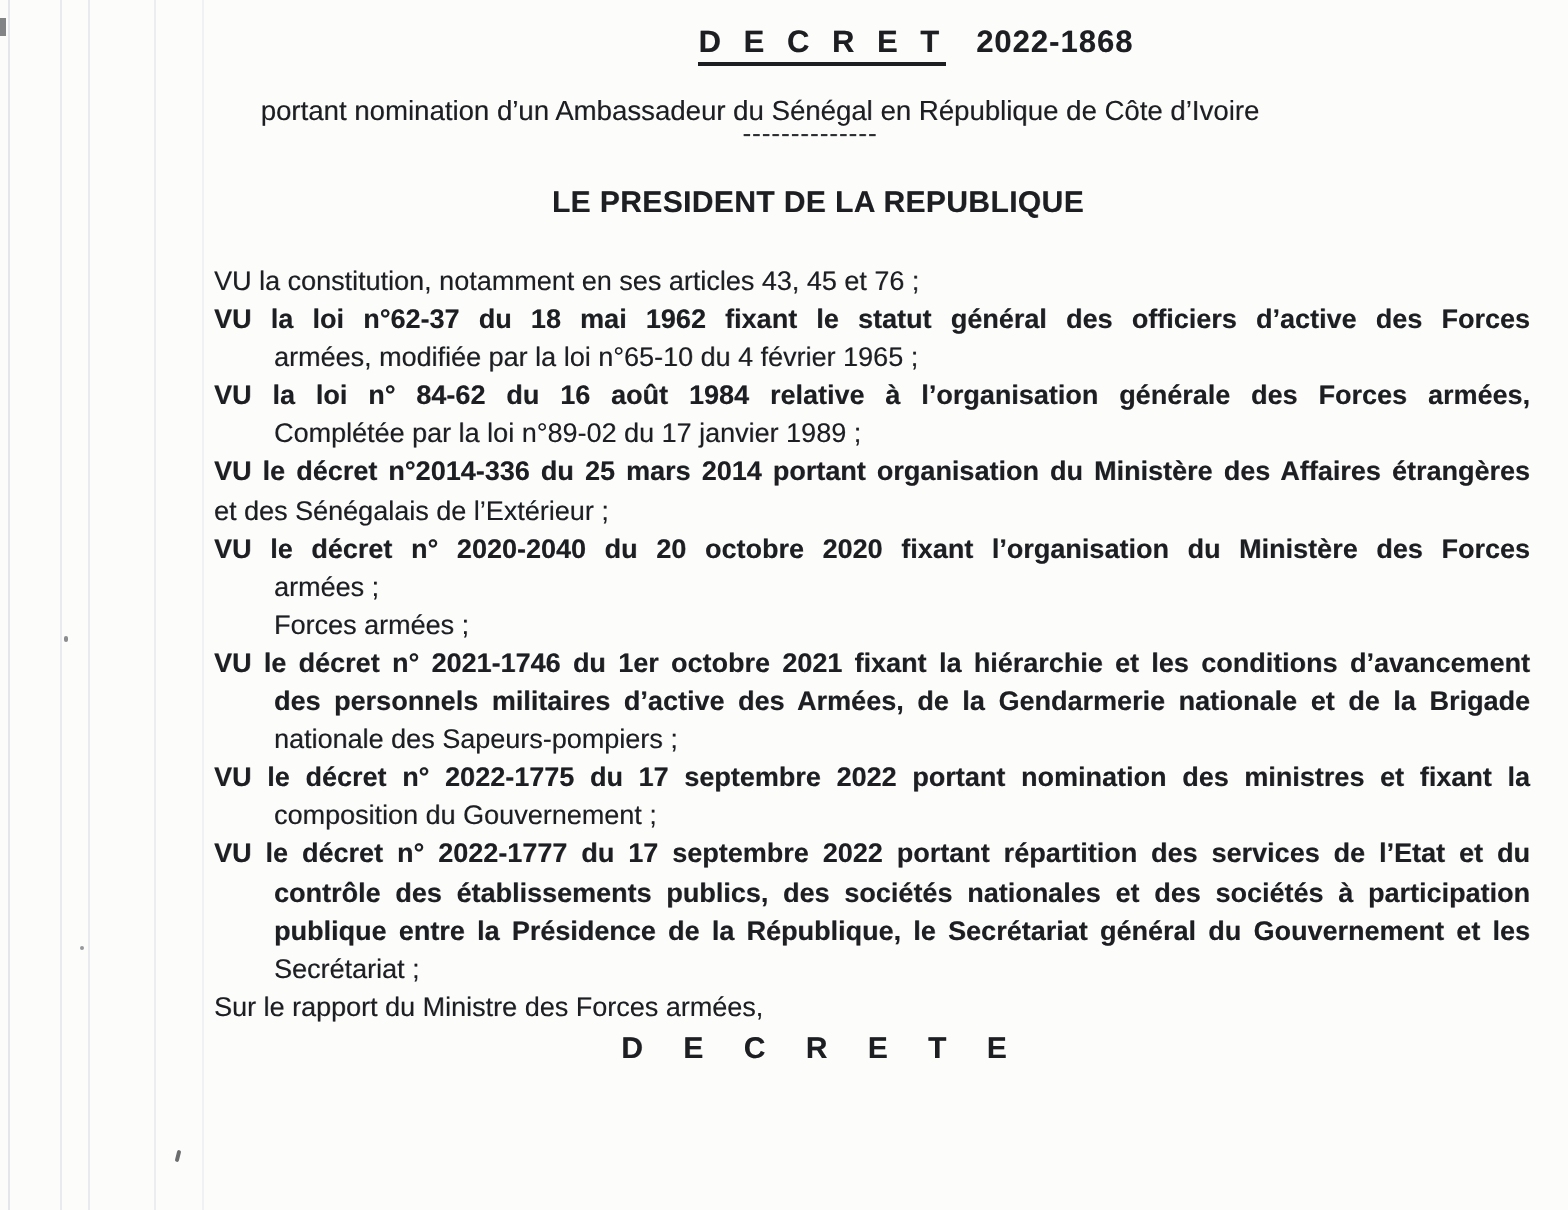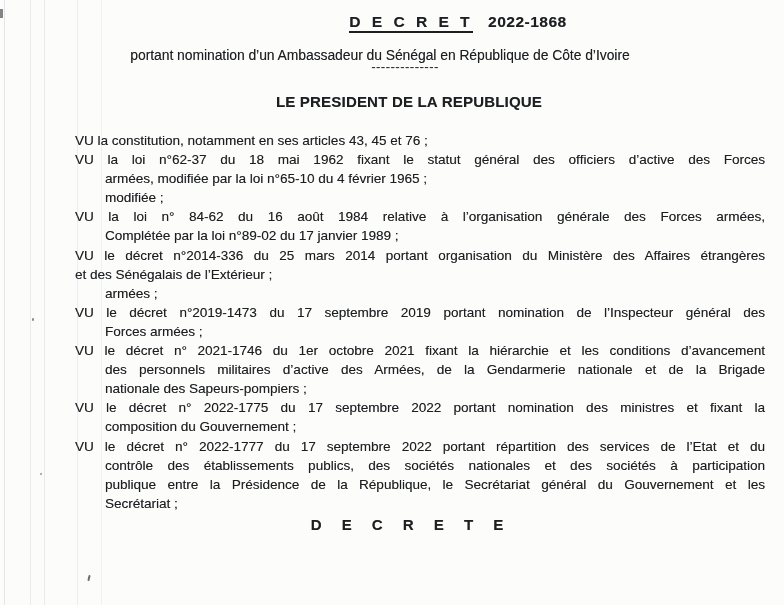--- a/index.html
+++ b/index.html
@@ -28,23 +28,23 @@
   .title{padding-top:13px;text-align:center;transform:translateX(66px);
          font-size:15.5px;font-weight:bold;letter-spacing:0.2px;}
   .decret-u{letter-spacing:3.5px;border-bottom:2px solid #1c1e21;padding-bottom:1px;}
   .decret-num{margin-left:15px;letter-spacing:0.5px;}
   .subtitle{margin-top:17px;text-align:center;transform:translateX(-12px);font-size:13.8px;}
   .dashes{margin-top:-3px;line-height:14px;text-align:center;transform:translateX(13px);
           font-size:13px;letter-spacing:0.5px;color:#2a2c2e;}
   .president{margin-top:19px;text-align:center;transform:translateX(17px);
              font-size:15px;font-weight:bold;letter-spacing:0.2px;}
   .doc-body{margin-top:21px;margin-left:75px;width:690px;font-size:13.5px;}
-  .line{line-height:19.1px;text-align:left;}
+  .line{line-height:19.1px;text-align:left;margin-left:32px;}
   .line.ind{padding-left:30px;}
-  .line.st{text-align:justify;text-align-last:justify;}
+  .line.st{text-align:justify;text-align-last:justify;font-weight:bold;}
   .decrete{margin-top:3px;text-align:center;transform:translateX(19px);
            font-size:15px;font-weight:bold;letter-spacing:8px;}
 </style>
 </head>
 <body>
 
 <div class="page">
 
   <div class="vline vl1"></div>
   <div class="vline vl2"></div>
@@ -61,34 +61,34 @@
   <div class="subtitle">portant nomination d’un Ambassadeur du Sénégal en République de Côte d’Ivoire</div>
 
   <div class="dashes">--------------</div>
 
   <div class="president">LE PRESIDENT DE LA REPUBLIQUE</div>
 
   <div class="doc-body" id="body-lines">
       <div class="line">VU la constitution, notamment en ses articles 43, 45 et 76 ;</div>
       <div class="line st">VU la loi n°62-37 du 18 mai 1962 fixant le statut général des officiers d’active des Forces</div>
       <div class="line ind">armées, modifiée par la loi n°65-10 du 4 février 1965 ;</div>
-      <div class="line ind">modifiée ;</div>
       <div class="line st">VU la loi n° 84-62 du 16 août 1984 relative à l’organisation générale des Forces armées,</div>
       <div class="line ind">Complétée par la loi n°89-02 du 17 janvier 1989 ;</div>
       <div class="line st">VU le décret n°2014-336 du 25 mars 2014 portant organisation du Ministère des Affaires étrangères</div>
       <div class="line">et des Sénégalais de l’Extérieur ;</div>
+      <div class="line st">VU le décret n° 2020-2040 du 20 octobre 2020 fixant l’organisation du Ministère des Forces</div>
       <div class="line ind">armées ;</div>
-      <div class="line st">VU le décret n°2019-1473 du 17 septembre 2019 portant nomination de l’Inspecteur général des</div>
       <div class="line ind">Forces armées ;</div>
       <div class="line st">VU le décret n° 2021-1746 du 1er octobre 2021 fixant la hiérarchie et les conditions d’avancement</div>
       <div class="line ind st">des personnels militaires d’active des Armées, de la Gendarmerie nationale et de la Brigade</div>
       <div class="line ind">nationale des Sapeurs-pompiers ;</div>
       <div class="line st">VU le décret n° 2022-1775 du 17 septembre 2022 portant nomination des ministres et fixant la</div>
       <div class="line ind">composition du Gouvernement ;</div>
       <div class="line st">VU le décret n° 2022-1777 du 17 septembre 2022 portant répartition des services de l’Etat et du</div>
       <div class="line ind st">contrôle des établissements publics, des sociétés nationales et des sociétés à participation</div>
       <div class="line ind st">publique entre la Présidence de la République, le Secrétariat général du Gouvernement et les</div>
       <div class="line ind">Secrétariat ;</div>
+      <div class="line">Sur le rapport du Ministre des Forces armées,</div>
     </div>
 
   <div class="decrete">D E C R E T E</div>
 
 </div>
 
 </body></html>

